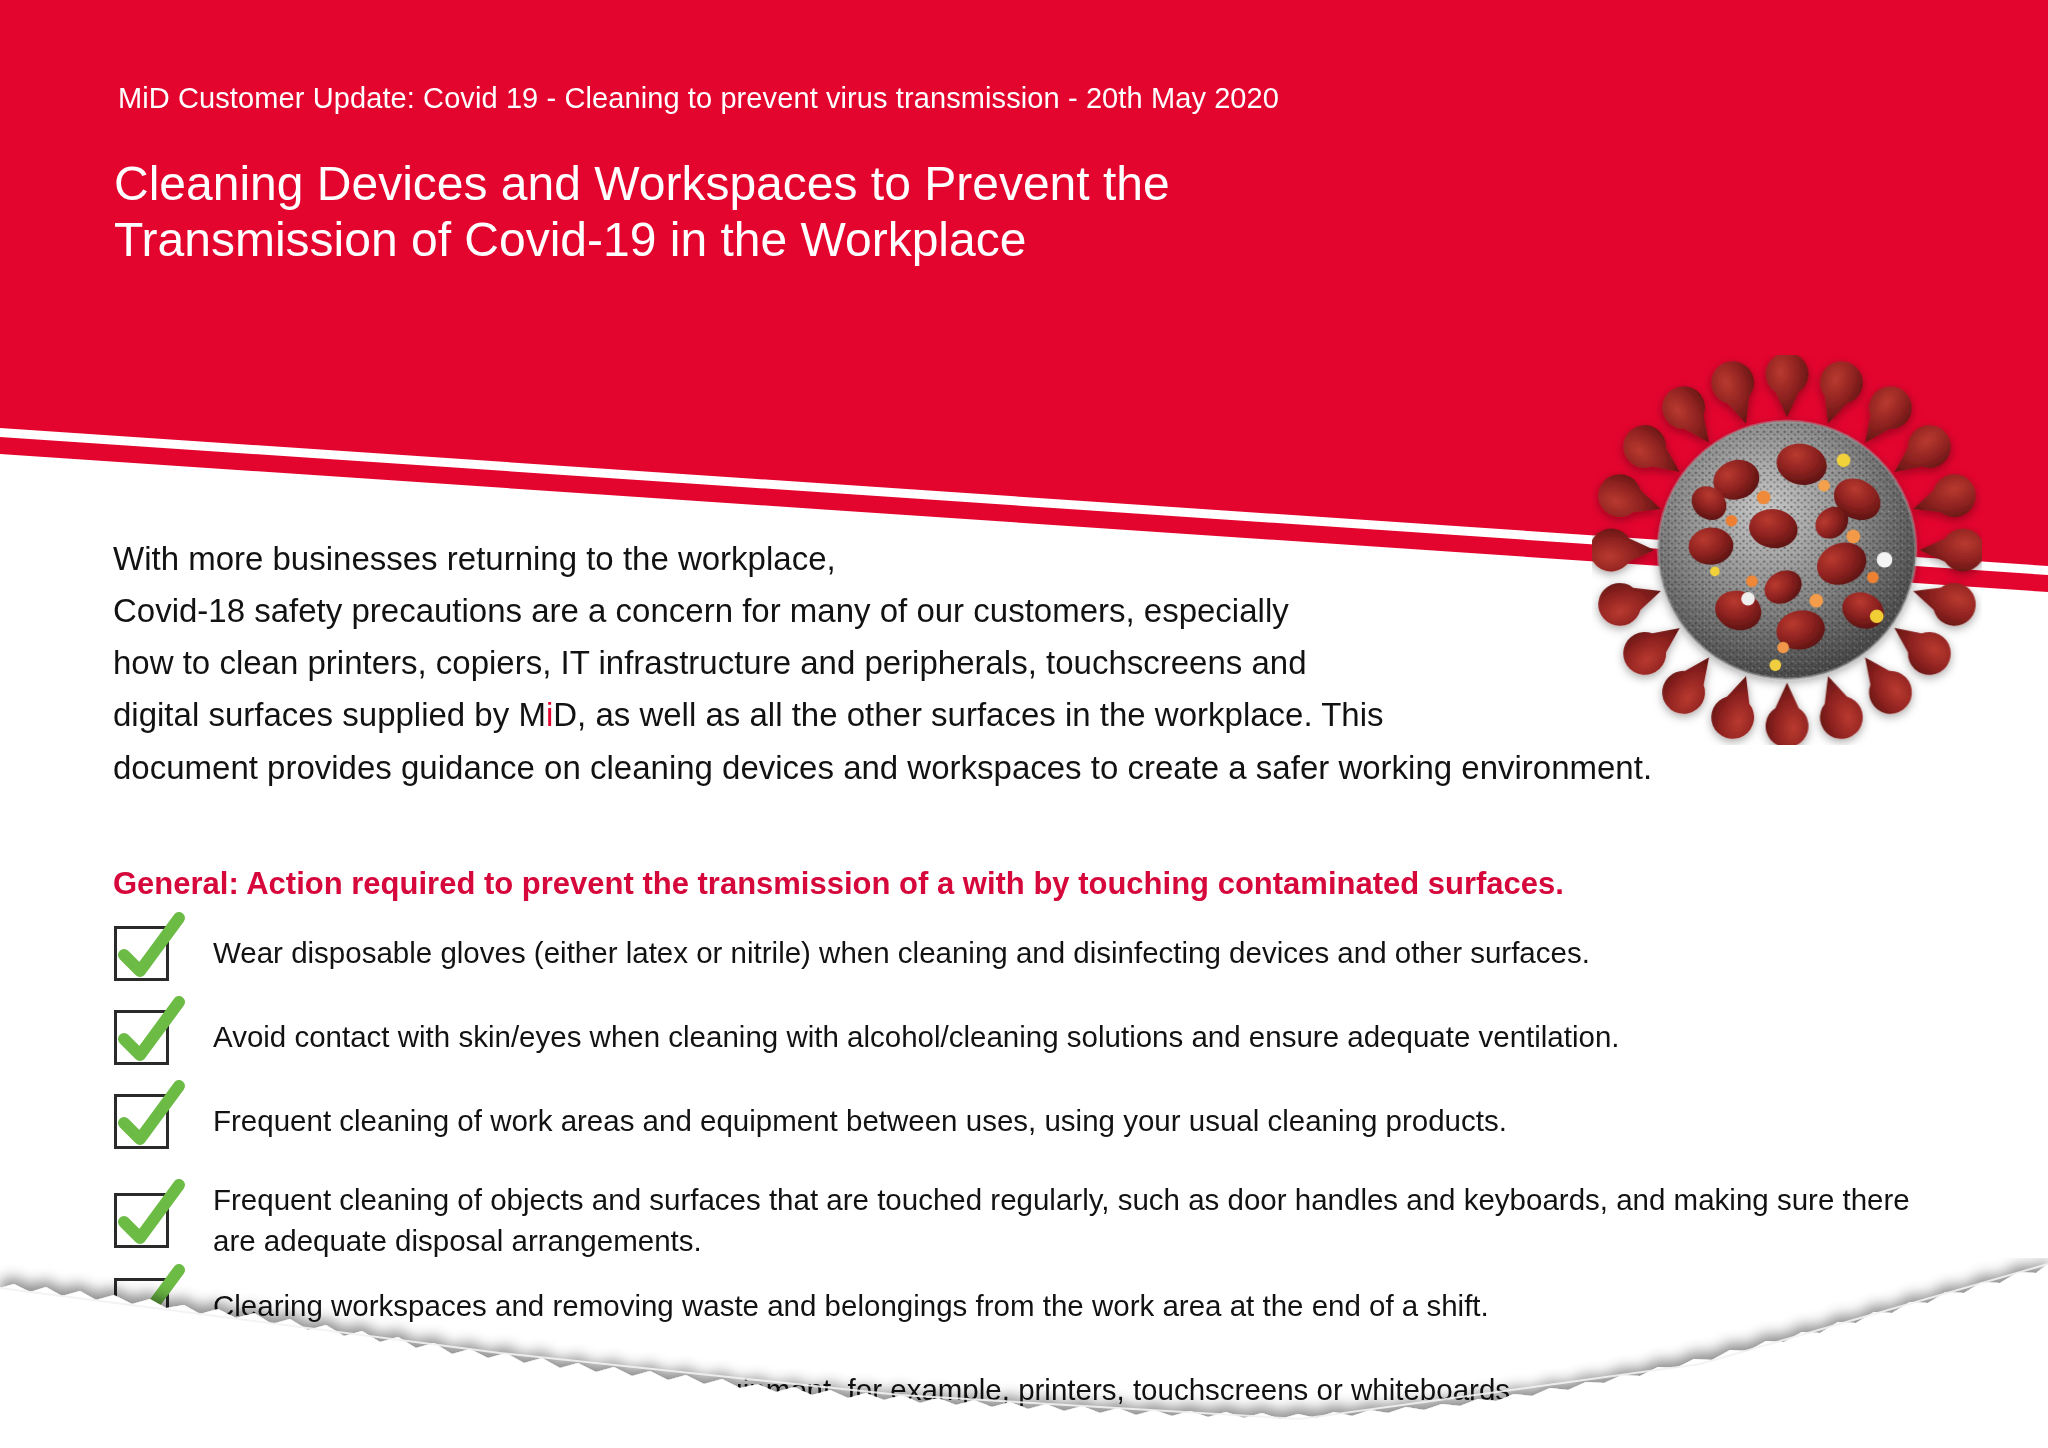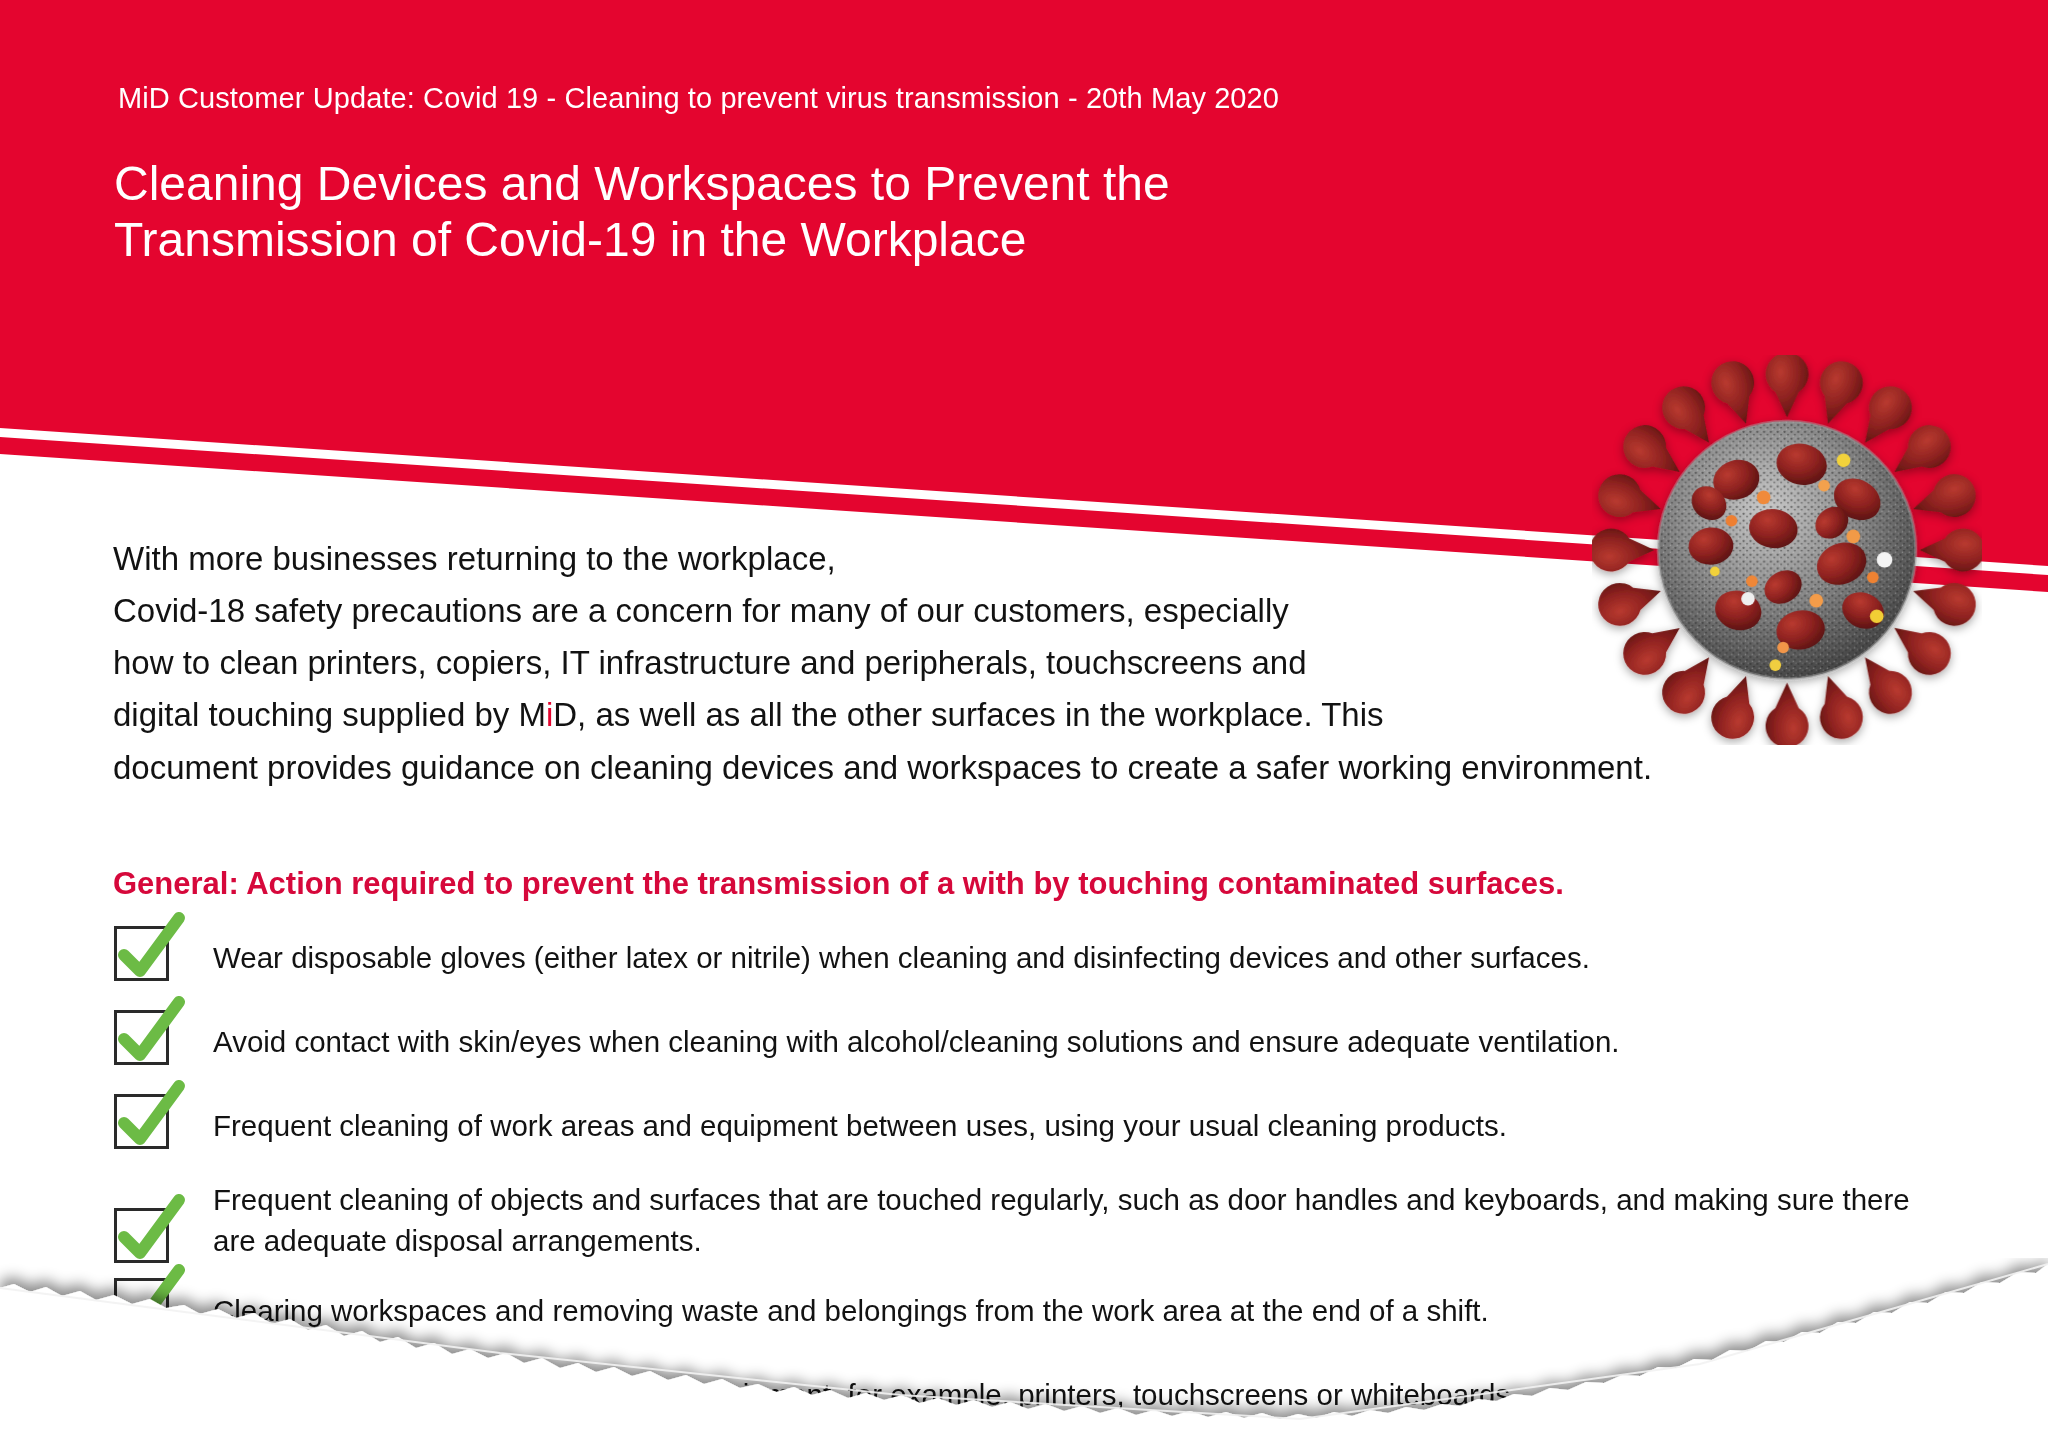--- a/index.html
+++ b/index.html
@@ -111,21 +111,21 @@
     position: absolute;
     left: 113px;
     top: 925px;
     width: 1830px;
     z-index: 3;
   }
 
   .check-item {
     position: relative;
     display: flex;
-    align-items: flex-end;
+    align-items: center;
     margin-bottom: 30px;
     min-height: 54px;
   }
   .check-item.tall { margin-bottom: 16px; }
 
   .checkbox {
     position: relative;
     flex: 0 0 auto;
     width: 56px;
     height: 54px;
@@ -297,21 +297,21 @@
           <circle cx="160" cy="250" r="7" fill="#EFEFEF"></circle>
         </g>
       </g>
     </svg>
   </div>
 
   <div class="intro">
     <span class="pline">With more businesses returning to the workplace,</span>
     <span class="pline">Covid-18 safety precautions are a concern for many of our customers, especially</span>
     <span class="pline">how to clean printers, copiers, IT infrastructure and peripherals, touchscreens and</span>
-    <span class="pline"><span>digital touching supplied by M</span><span class="mid-i">i</span><span>D, as well as all the other surfaces in the workplace. This</span></span>
+    <span class="pline"><span>digital surfaces supplied by M</span><span class="mid-i">i</span><span>D, as well as all the other surfaces in the workplace. This</span></span>
     <span class="pline">document provides guidance on cleaning devices and workspaces to create a safer working environment.</span>
   </div>
 
   <div class="section-heading">General: Action required to prevent the transmission of a with by touching contaminated surfaces.</div>
 
   <div class="checklist">
 
     <div class="check-item">
       <span class="checkbox">
         <svg viewBox="0 0 72 72" xmlns="http://www.w3.org/2000/svg">

